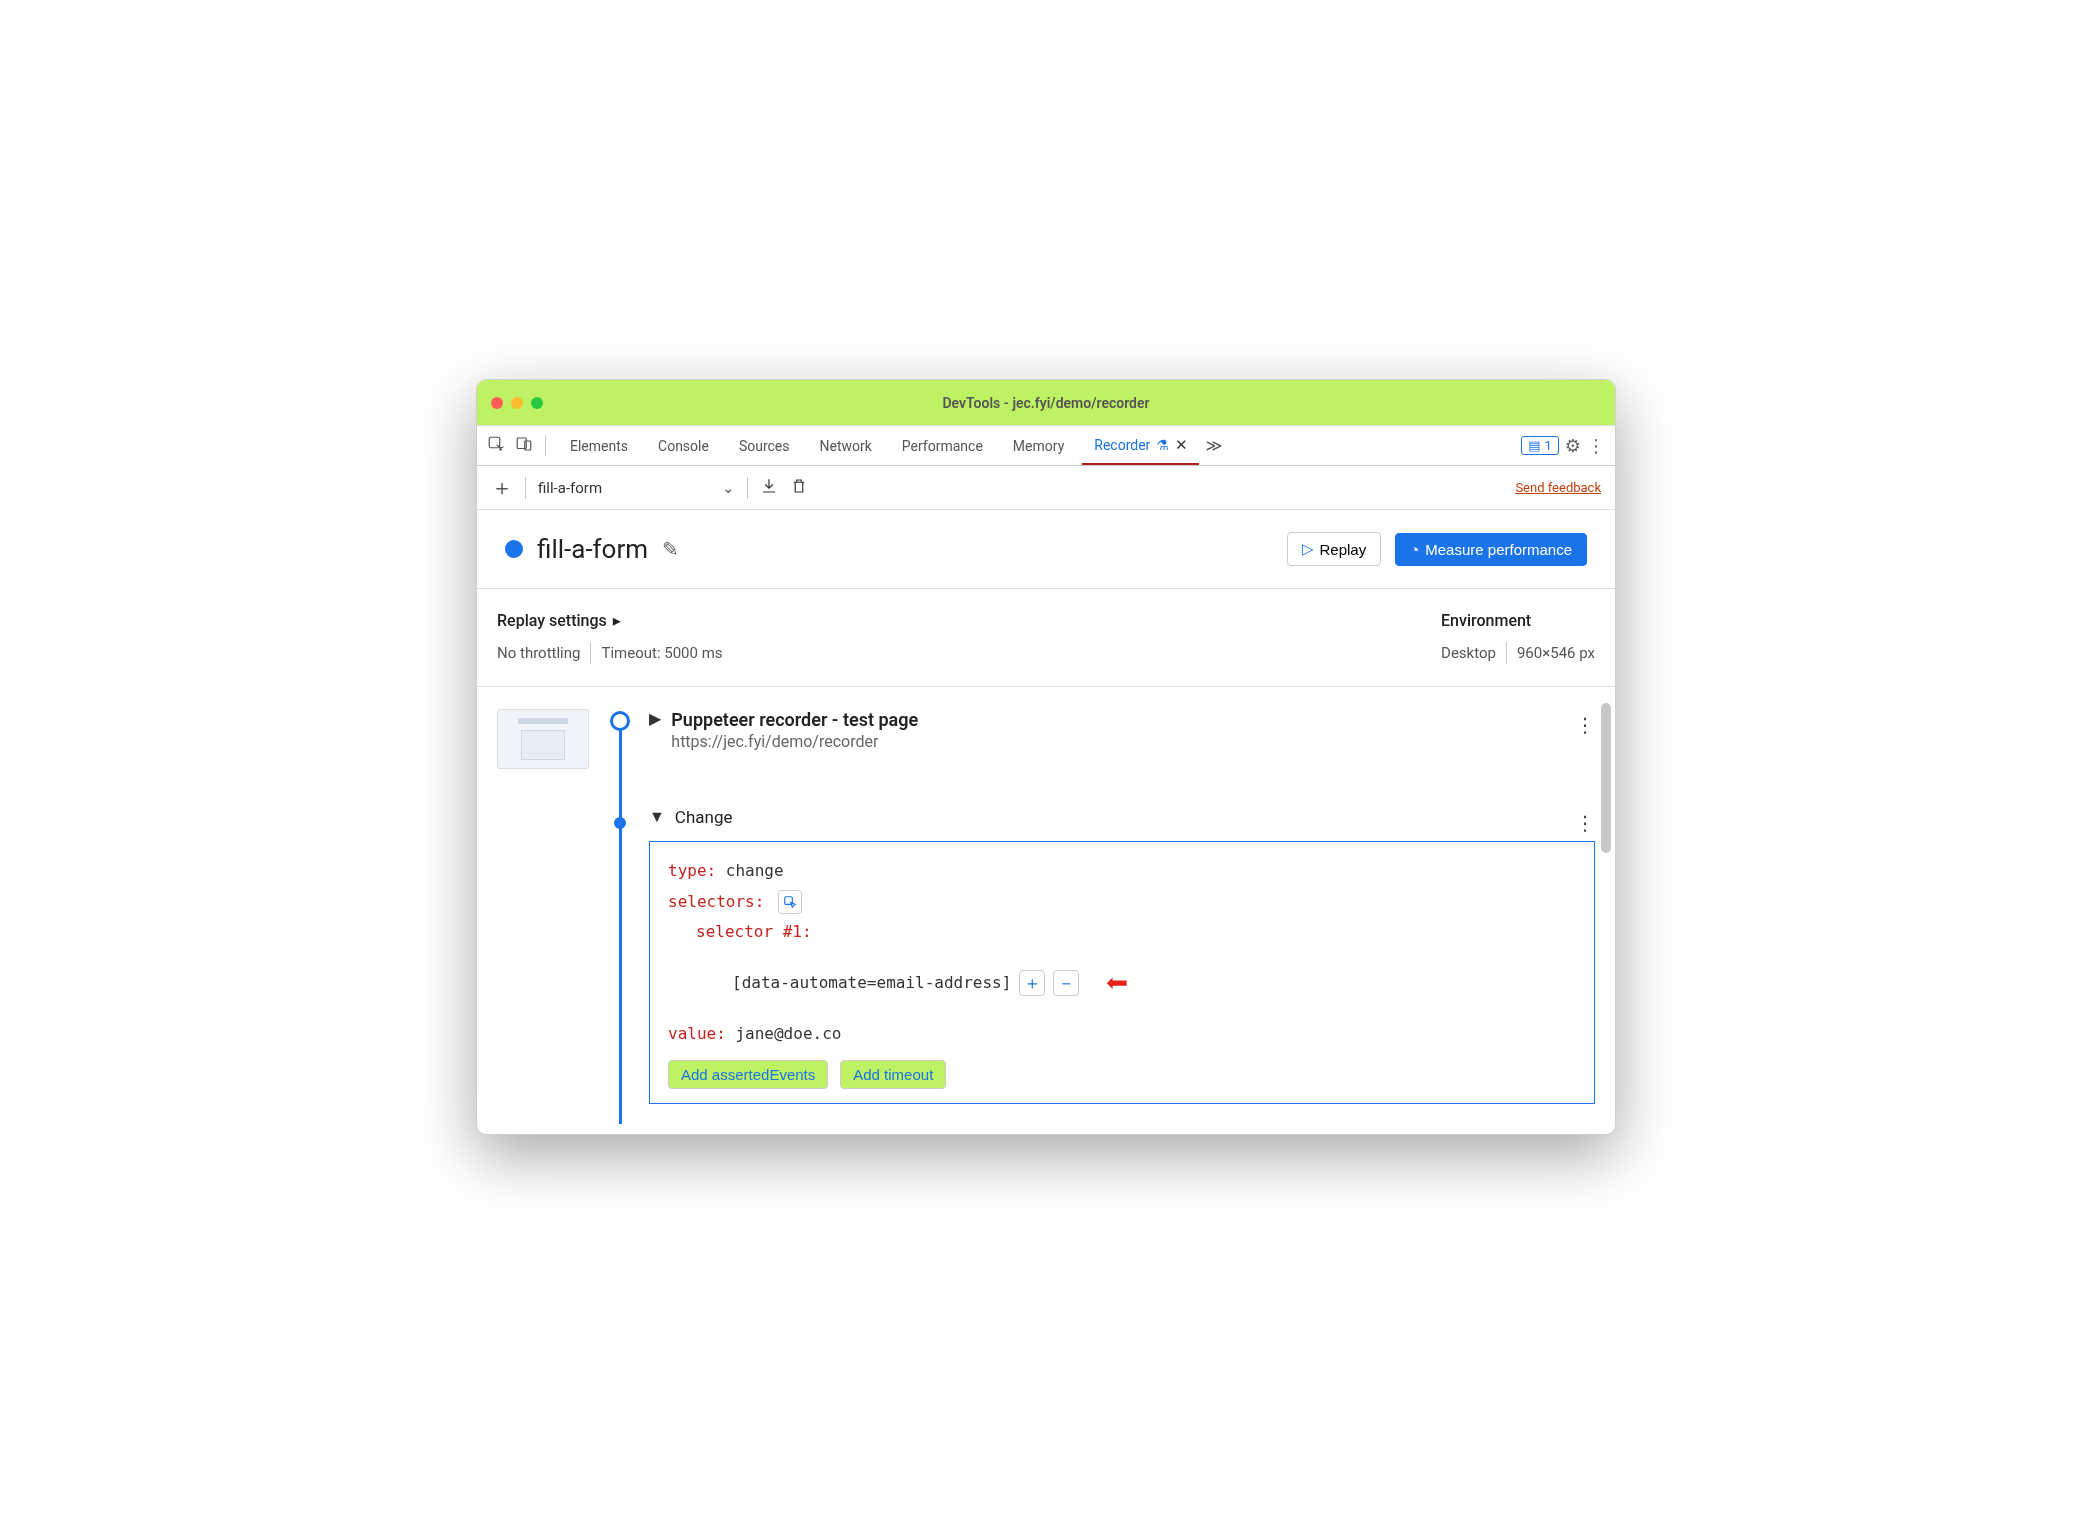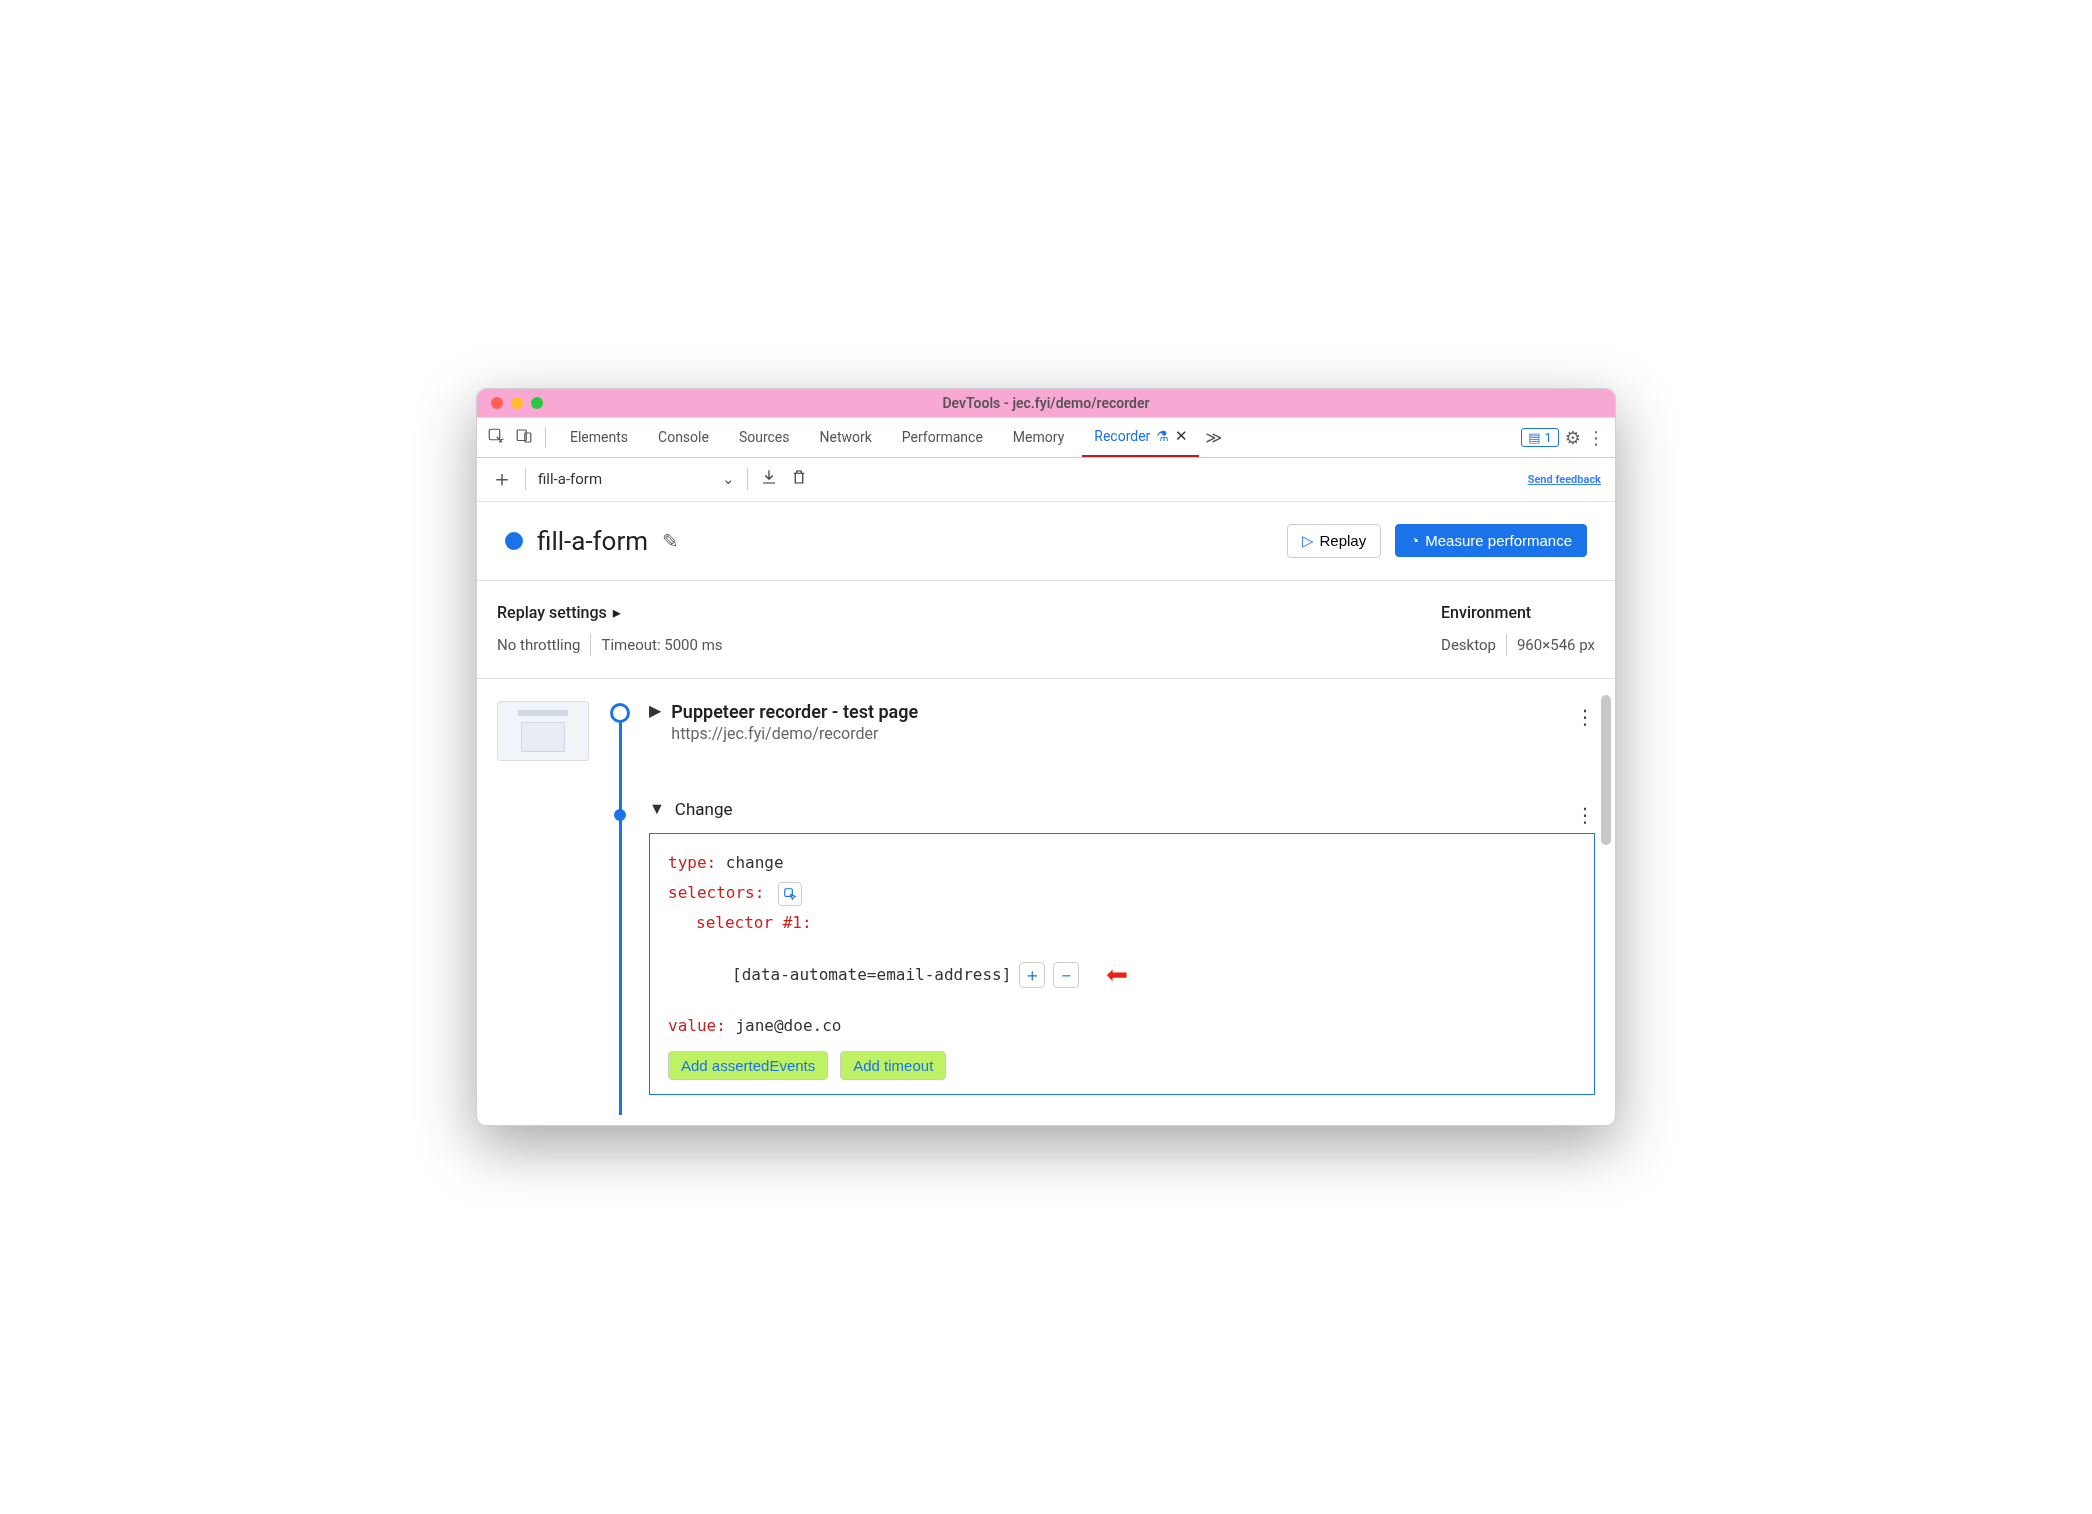--- a/index.html
+++ b/index.html
@@ -1,37 +1,37 @@
 <!DOCTYPE html>
 <html><head>
 <meta charset="utf-8">
 <style>
 * { box-sizing: border-box; margin: 0; padding: 0; }
 body { font-family: -apple-system, BlinkMacSystemFont, "Segoe UI", Roboto, sans-serif; background: transparent; display: flex; align-items: center; justify-content: center; min-height: 100vh; }
 .window { width: 1140px; background: #fff; border-radius: 10px; box-shadow: 0 20px 60px rgba(0,0,0,.35); overflow: hidden; border: 1px solid #d0d0d0; }
-.titlebar { height: 29px; display: flex; align-items: center; padding: 12px 14px; background: #f9a8d4; border-bottom: 1px solid #ddd; position: relative; }
+.titlebar { height: 46px; display: flex; align-items: center; padding: 12px 14px; background: #bef264; border-bottom: 1px solid #ddd; position: relative; }
 .traffic { display: flex; gap: 8px; }
 .dot { width: 12px; height: 12px; border-radius: 50%; }
 .dot.red { background: #ff5f57; }
 .dot.yellow { background: #febc2e; }
 .dot.green { background: #28c840; }
 .title-text { position: absolute; left: 0; right: 0; text-align: center; font-size: 14px; font-weight: 600; color: #555; pointer-events: none; }
 .tabbar { height: 40px; display: flex; align-items: center; border-bottom: 1px solid #ccc; padding: 0 10px; gap: 6px; font-size: 14px; color: #555; }
 .tabbar .left-icons { display: flex; align-items: center; gap: 10px; padding-right: 12px; border-right: 1px solid #ccc; margin-right: 6px; }
 .tab { padding: 0 12px; height: 100%; display: flex; align-items: center; cursor: pointer; gap: 6px; }
 .tab.active { color: #1a73e8; border-bottom: 2px solid #b91c1c; }
 .spacer { flex: 1; }
 .chev-icon { font-size: 16px; color: #555; }
 .badge { display: flex; align-items: center; gap: 4px; border: 1px solid #1a73e8; color: #1a73e8; border-radius: 3px; padding: 1px 6px; font-size: 13px; }
 .gear { font-size: 18px; color: #666; }
 .kebab { font-size: 18px; color: #666; }
 .subbar { height: 44px; display: flex; align-items: center; border-bottom: 1px solid #e0e0e0; padding: 0 14px; gap: 12px; font-size: 15px; color: #333; }
 .vsep { width: 1px; height: 22px; background: #ccc; }
 .rec-select { display: flex; align-items: center; gap: 120px; border: none; }
-.feedback { margin-left: auto; font-size: 11px; color: #3b82f6; text-decoration: underline; font-weight: bold; }
+.feedback { margin-left: auto; font-size: 13px; color: #c2410c; text-decoration: underline; }
 .header { display: flex; align-items: center; padding: 22px 28px; gap: 14px; border-bottom: 1px solid #e0e0e0; }
 .big-dot { width: 18px; height: 18px; border-radius: 50%; background: #1a73e8; }
 .rec-title { font-size: 26px; font-weight: 400; color: #222; }
 .pencil { color: #666; font-size: 20px; }
 .btn { border: 1px solid #ccc; background: #fff; border-radius: 4px; padding: 7px 14px; font-size: 15px; display: flex; align-items: center; gap: 6px; cursor: pointer; }
 .btn.primary { background: #1a73e8; color: #fff; border-color: #1a73e8; }
 .btn .tri { color: #1a73e8; }
 .settings-row { display: flex; padding: 22px 20px; border-bottom: 1px solid #e0e0e0; font-size: 16px; }
 .settings-col { display: flex; flex-direction: column; gap: 12px; }
 .settings-title { font-weight: 500; color: #222; display: flex; align-items: center; gap: 6px; }

